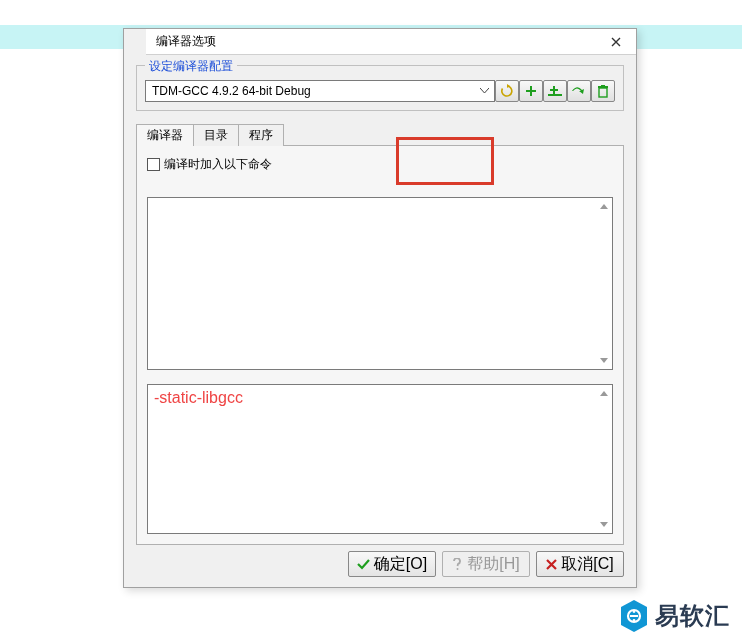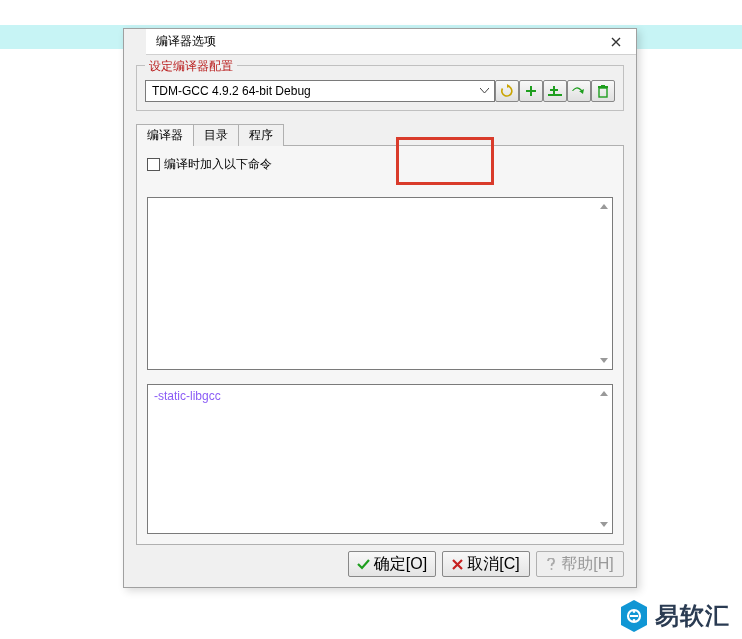--- a/index.html
+++ b/index.html
@@ -48,21 +48,21 @@
   border: 1px solid #c0c0c0;
   position: relative;
   padding: 14px 8px 8px 8px;
 }
 .group-label {
   position: absolute;
   top: -8px; left: 8px;
   background: #f0f0f0;
   padding: 0 4px;
   font-size: 12px;
-  color: #b91c1c;
+  color: #1d4ed8;
 }
 .config-row {
   display: flex; align-items: center; 
 }
 .combo {
   flex: 1;
   display: flex; align-items: center;
   height: 22px;
   background: #ffffff;
   border: 1px solid #7a7a7a;
@@ -134,22 +134,22 @@
 }
 .textarea-wrap {
   position: relative;
   background: #fff;
   border: 1px solid #7a7a7a;
 }
 .textarea-wrap.top { flex: 1; }
 .textarea-wrap.bottom { height: 150px; margin-top: 14px; }
 .textarea-wrap .ta-content {
   padding: 4px 6px;
-  font-size: 12px;
-  color: #8b5cf6;
+  font-size: 16px;
+  color: #ef4444;
   height: 100%;
 }
 .scroll-arrow {
   position: absolute;
   right: 1px;
   width: 15px; height: 15px;
   display: flex; align-items: center; justify-content: center;
 }
 .button-row {
   position: absolute;
@@ -287,32 +287,32 @@
     </div>
   </div>
 
   <div class="button-row">
     <div class="dlg-btn">
       <svg width="13" height="11" viewBox="0 0 13 11">
           <path d="M1 5 L5 9 L12 1" fill="none" stroke="#1e9e1e" stroke-width="2.2"></path>
         </svg>
       <span>确定[O]</span>
     </div>
-    <div class="dlg-btn">
-      <svg width="11" height="11" viewBox="0 0 11 11">
-          <path d="M1 1 L10 10 M10 1 L1 10" stroke="#c62020" stroke-width="2.2"></path>
-        </svg>
-      <span>取消[C]</span>
-    </div>
     <div class="dlg-btn disabled">
       <svg width="11" height="13" viewBox="0 0 11 13">
           <path d="M2 3 A3 3 0 1 1 6 6 L5.5 8" fill="none" stroke="#aaa" stroke-width="1.8"></path>
           <circle cx="5.5" cy="11" r="1" fill="#aaa"></circle>
         </svg>
       <span>帮助[H]</span>
+    </div>
+    <div class="dlg-btn">
+      <svg width="11" height="11" viewBox="0 0 11 11">
+          <path d="M1 1 L10 10 M10 1 L1 10" stroke="#c62020" stroke-width="2.2"></path>
+        </svg>
+      <span>取消[C]</span>
     </div>
   </div>
 
   <div class="highlight-box"></div>
 </div>
 
 <div class="watermark">
   <div class="watermark-logo">
     <svg width="30" height="34" viewBox="0 0 30 34">
       <polygon points="15,1 28,8 28,26 15,33 2,26 2,8" fill="#1096d4"></polygon>

